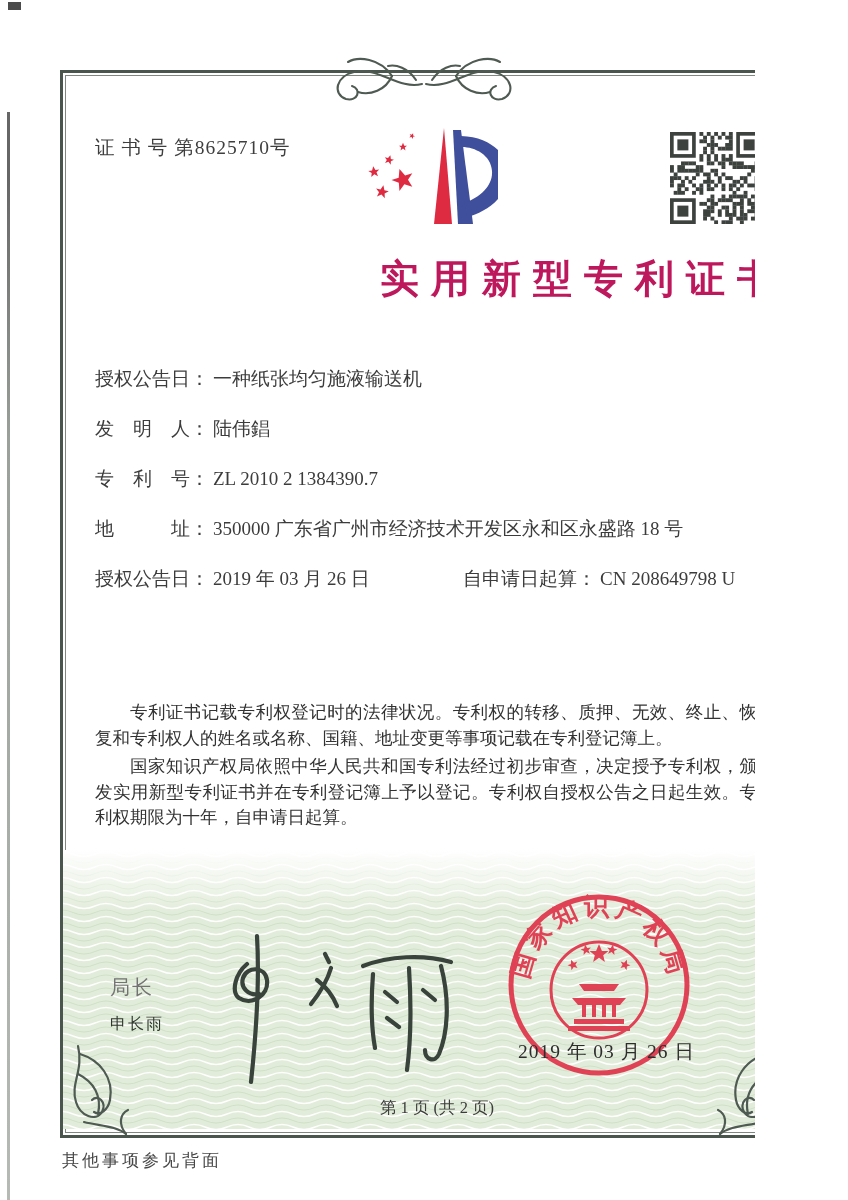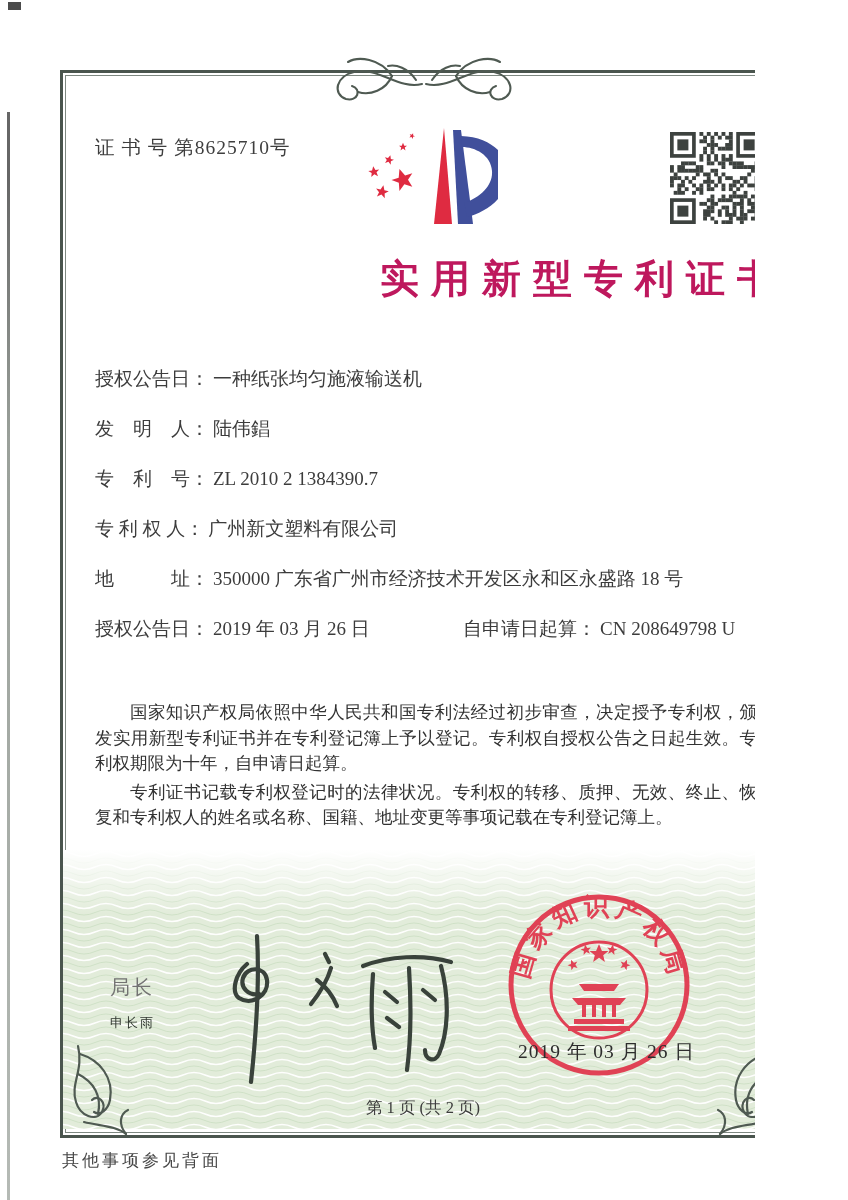--- a/index.html
+++ b/index.html
@@ -29,25 +29,25 @@
   .title{position:absolute;left:62px;top:252px;width:726px;text-align:right;
          font-size:39px;font-weight:600;letter-spacing:12px;text-indent:12px;color:#be185d;z-index:4;}
   .fields{position:absolute;left:95px;top:354px;width:662px;z-index:4;}
   .frow{position:relative;height:50px;line-height:50px;font-size:19px;color:#3c3c3c;white-space:nowrap;}
   .frow .lab{margin-right:4px;}
   .pub2{position:absolute;left:368px;top:0;}
   .paras{position:absolute;left:95px;top:700px;width:662px;font-size:17.5px;line-height:25.5px;
          text-align:justify;color:#323232;z-index:4;}
   .paras p{margin:0 0 3px 0;text-indent:2em;}
   .director{position:absolute;left:110px;top:974px;font-size:20px;color:#737373;z-index:4;letter-spacing:2px;}
-  .director-name{position:absolute;left:110px;top:1014px;font-size:13px;color:#2f362f;z-index:4;letter-spacing:2px;}
+  .director-name{position:absolute;left:110px;top:1014px;font-size:16px;color:#2f362f;z-index:4;letter-spacing:2px;}
   .autograph{position:absolute;left:213px;top:930px;width:252px;height:164px;z-index:6;}
   .seal{position:absolute;left:506px;top:892px;width:186px;height:186px;z-index:5;opacity:.92;}
   .seal-date{position:absolute;left:518px;top:1038px;font-size:19.5px;color:#2d2d2d;letter-spacing:1px;z-index:7;}
-  .pageno{position:absolute;left:62px;top:1097px;width:722px;text-align:center;
+  .pageno{position:absolute;left:76px;top:1097px;width:722px;text-align:center;
           font-size:16.5px;color:#3d3d3d;z-index:4;}
   .backnote{position:absolute;left:62px;top:1149px;width:722px;text-align:left;
             font-size:17px;color:#474747;letter-spacing:3px;z-index:4;}
   svg{display:block;}
 </style>
 </head>
 <body>
 
 <svg width="0" height="0" style="position:absolute" aria-hidden="true">
   <defs>
@@ -384,36 +384,33 @@
     <div class="frow">
       <span class="lab">授权公告日：</span><span>一种纸张均匀施液输送机</span>
     </div>
     <div class="frow">
       <span class="lab">发　明　人：</span><span>陆伟錩</span>
     </div>
     <div class="frow">
       <span class="lab">专　利　号：</span><span>ZL 2010 2 1384390.7</span>
     </div>
     <div class="frow">
-      <span class="lab">专 利 权 人：</span><span>广州新文塑料有限公司</span>
-    </div>
-    <div class="frow">
       <span class="lab">地　　　址：</span><span>350000 广东省广州市经济技术开发区永和区永盛路 18 号</span>
     </div>
     <div class="frow">
       <span class="lab">授权公告日：</span><span>2019 年 03 月 26 日</span>
       <span class="pub2">
         <span class="lab">自申请日起算：</span><span>CN 208649798 U</span>
       </span>
     </div>
   </div>
 
   <div class="paras">
+    <p>专利证书记载专利权登记时的法律状况。专利权的转移、质押、无效、终止、恢复和专利权人的姓名或名称、国籍、地址变更等事项记载在专利登记簿上。</p>
     <p>国家知识产权局依照中华人民共和国专利法经过初步审查，决定授予专利权，颁发实用新型专利证书并在专利登记簿上予以登记。专利权自授权公告之日起生效。专利权期限为十年，自申请日起算。</p>
-    <p>专利证书记载专利权登记时的法律状况。专利权的转移、质押、无效、终止、恢复和专利权人的姓名或名称、国籍、地址变更等事项记载在专利登记簿上。</p>
   </div>
 
   <div class="director">局长</div>
   <div class="director-name">申长雨</div>
 
   <svg class="autograph" viewBox="0 0 252 164" fill="none" stroke="#39423b" stroke-width="4.2" stroke-linecap="round">
     <path d="M34,34 C22,44 18,62 26,68 C38,76 56,66 54,50 C52,36 34,36 30,48 C27,58 36,66 46,64"></path>
     <path d="M44,6 C46,40 44,96 38,152"></path>
     <path d="M118,38 C114,52 106,64 98,74"></path>
     <path d="M104,50 C112,56 120,66 124,76"></path>

